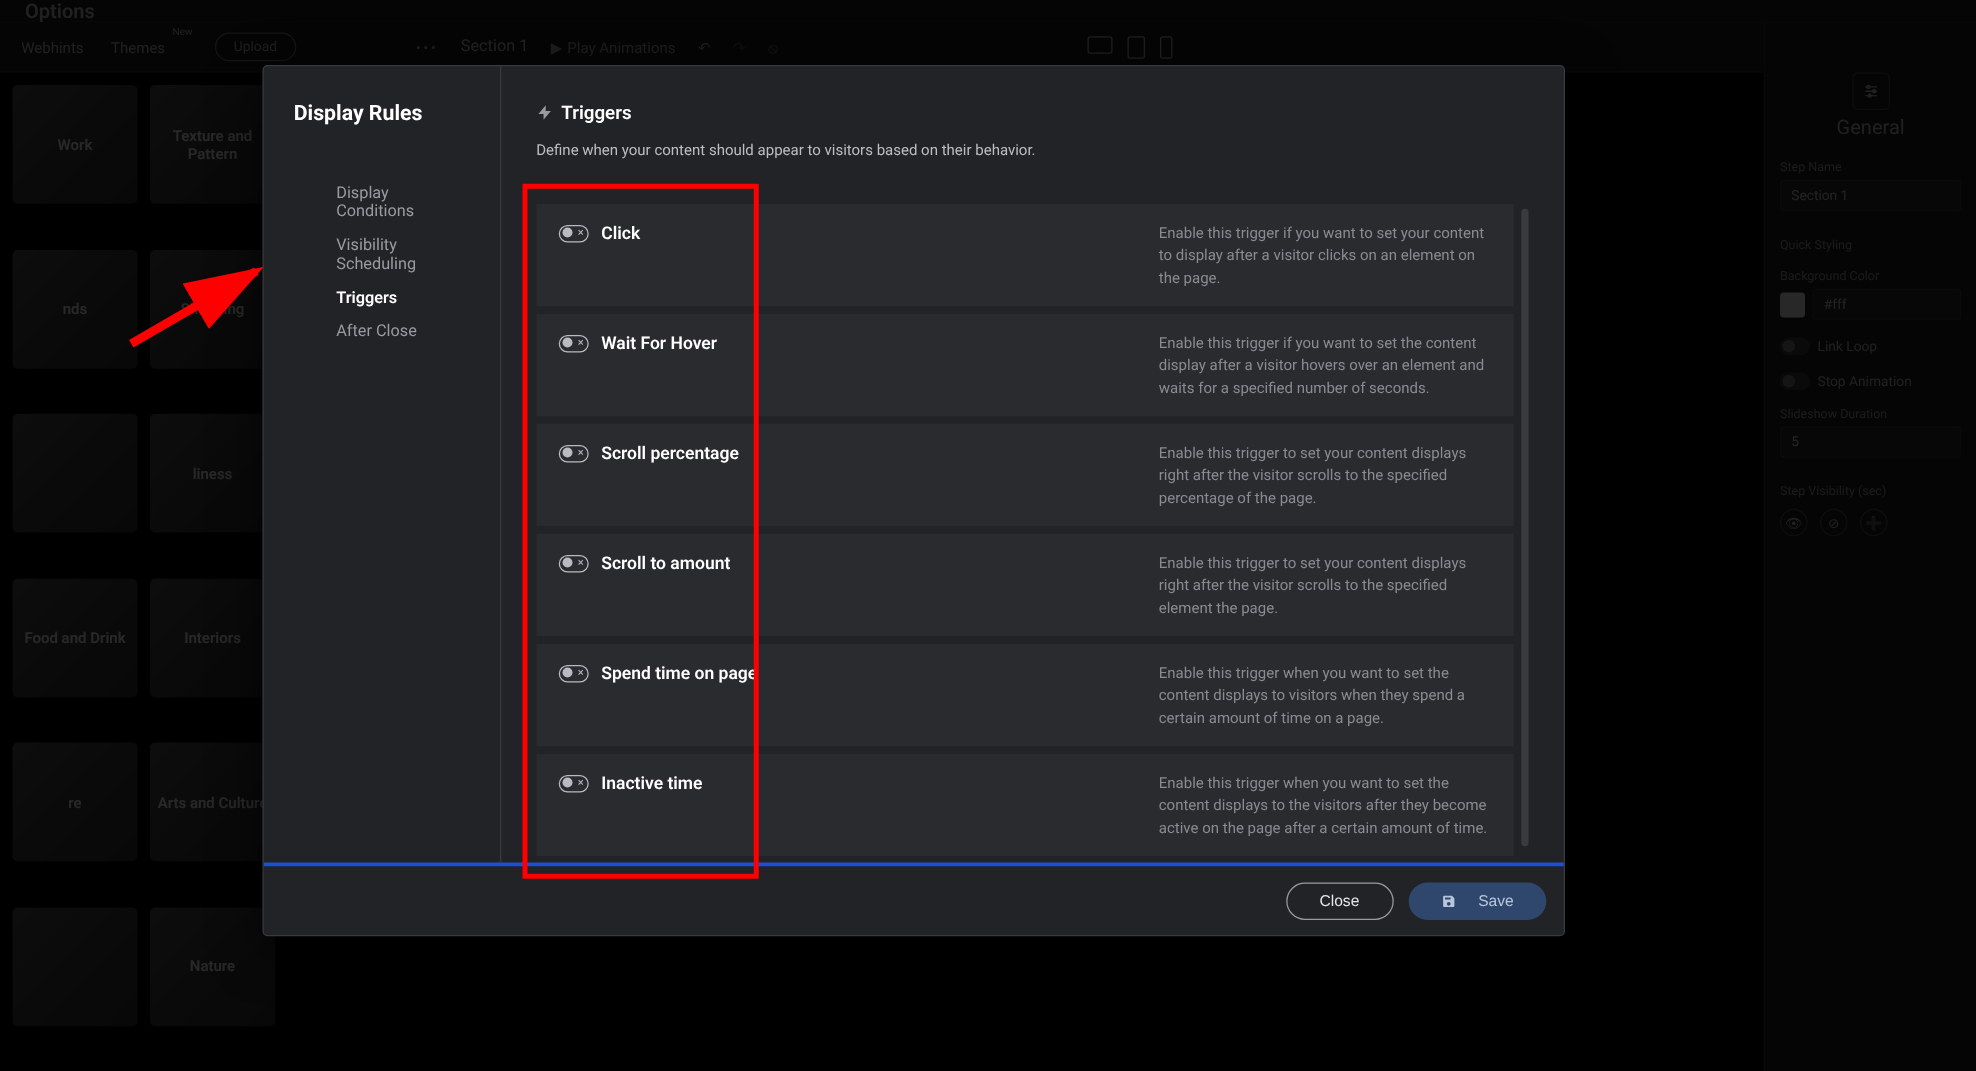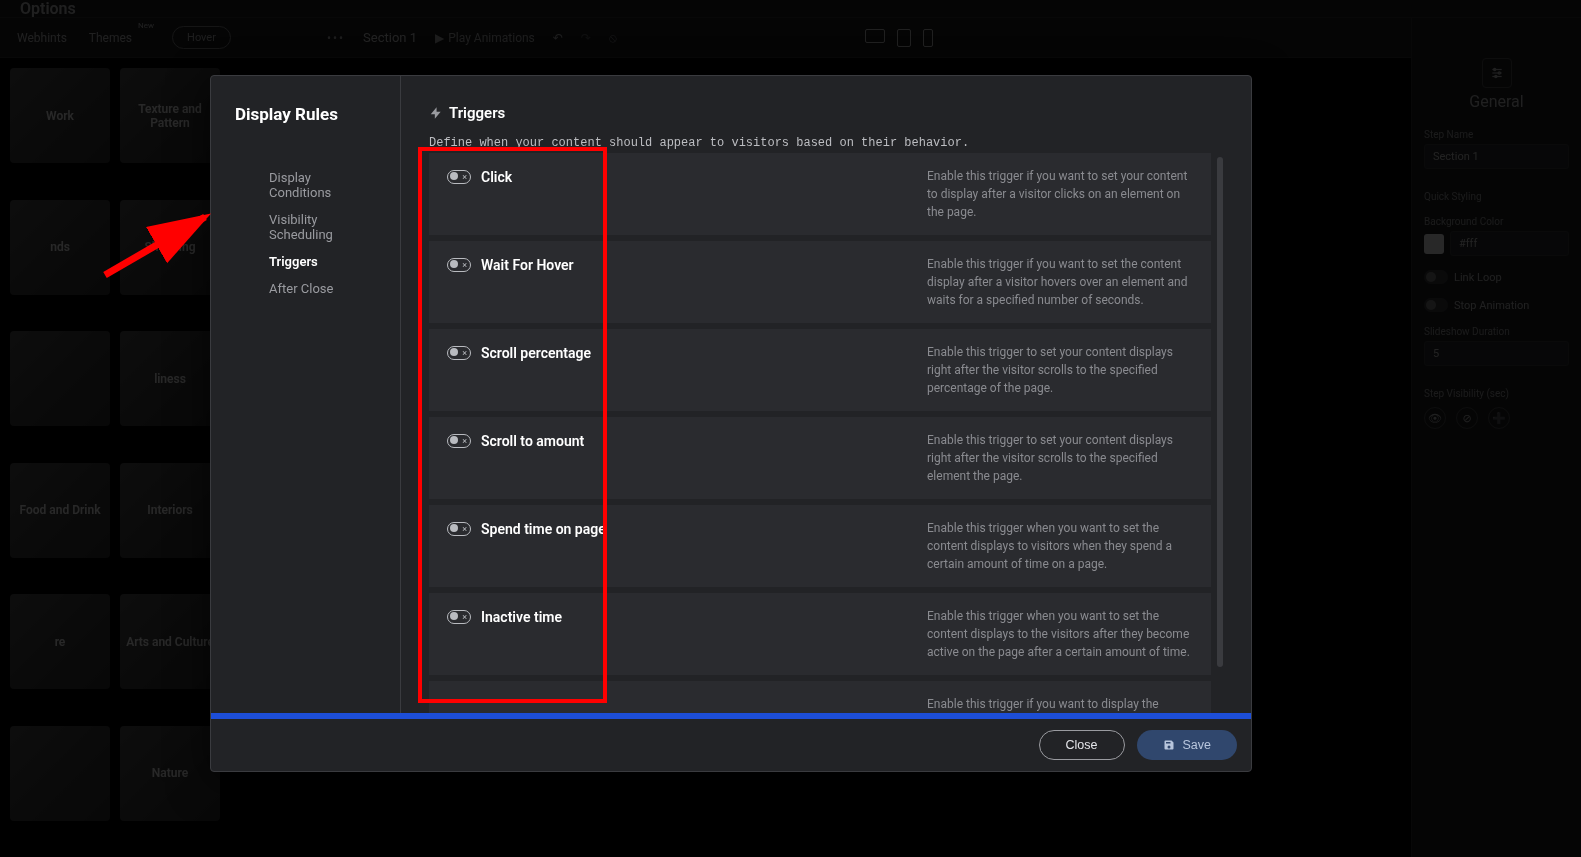--- a/index.html
+++ b/index.html
@@ -31,65 +31,65 @@
   .bg-right-panel .color-row { display:flex; gap:6px; align-items:center;}
   .bg-right-panel .color-sw { width:20px; height:20px; background:#fff; border-radius:3px;}
   .bg-right-panel .toggle-row { display:flex; align-items:center; gap:6px; margin-top:14px;}
   .bg-right-panel .mini-toggle { width:24px; height:14px; background:#444; border-radius:7px; position:relative;}
   .bg-right-panel .mini-toggle::after{content:'';position:absolute;width:10px;height:10px;background:#888;border-radius:50%;top:2px;left:2px;}
   .bg-right-panel .icon-row { display:flex; gap:10px; margin-top:8px;}
   .bg-right-panel .small-ic { width:22px;height:22px;border:1px solid #555;border-radius:50%;display:flex;align-items:center;justify-content:center;}
 
   
   .overlay { position: absolute; inset: 0; background: rgba(0,0,0,0.55); display:flex; align-items:flex-start; justify-content:center; }
-  .modal { position:absolute; left:210px; top:75px; width:1042px; height:697px; background:#222326; border:1px solid #3a3b3f; border-radius:4px; display:flex; flex-direction:column; box-shadow: 0 10px 40px rgba(0,0,0,0.6);}
+  .modal { position:absolute; left:210px; top:52px; width:1042px; height:697px; background:#222326; border:1px solid #3a3b3f; border-radius:4px; display:flex; flex-direction:column; box-shadow: 0 10px 40px rgba(0,0,0,0.6);}
   .modal-body { flex:1; display:flex; overflow:hidden;}
   .modal-sidebar { width:190px; border-right:1px solid #3a3b3f; padding:28px 24px; }
   .modal-sidebar h2 { color:#fff; font-size:17px; font-weight:700; margin-bottom:40px;}
   .modal-sidebar .nav-item { color:#9a9ba0; font-size:13px; padding:6px 0; cursor:pointer;margin-left:34px;}
   .modal-sidebar .nav-item.active { color:#fff; font-weight:600;}
   
   .modal-content { flex:1; padding:28px 28px 0 28px; display:flex; flex-direction:column; overflow:hidden;}
   .content-title { color:#fff; font-size:15px; font-weight:600; display:flex; align-items:center; gap:6px; margin-bottom:14px;}
-  .content-desc { color:#bdbec2; font-size:12px; margin-bottom:3px;font-family:Liberation Mono, monospace;}
+  .content-desc { color:#bdbec2; font-size:12px; margin-bottom:36px;}
   
   .trigger-list { flex:1; overflow:hidden; position:relative; padding-right: 12px;}
   .trigger-row { background:#2a2b2f; border-radius:0; padding:14px 18px; margin-bottom:6px; display:flex; align-items:flex-start; min-height:77px;}
   .trigger-row:last-child { min-height:50px;}
   .trigger-left { display:flex; align-items:center; gap:10px; width:480px; padding-top:2px;}
   .trigger-right { flex:1; color:#8a8b90; font-size:12px; line-height:1.5;}
   .trigger-name { color:#fff; font-size:14px; font-weight:600;}
   
   .toggle { width:24px; height:14px; border:1.5px solid #b9bbc0; border-radius:8px; position:relative; flex-shrink:0; cursor:pointer;}
   .toggle .knob { position:absolute; width:8px; height:8px; background:#b9bbc0; border-radius:50%; top:1px; left:2px;}
   .toggle .x { position:absolute; right:3px; top:-1px; color:#b9bbc0; font-size:9px; line-height:14px;}
   
   .scrollbar { position:absolute; right:0; top:4px; width:6px; height:510px; background:#3a3b3f; border-radius:3px;}
   
-  .modal-footer { height:58px; border-top:6px solid #1d4ed8; display:flex; align-items:center; justify-content:flex-end; padding: 12px 14px; gap:12px;}
+  .modal-footer { height:58px; border-top:3px solid #1d4ed8; display:flex; align-items:center; justify-content:flex-end; padding: 12px 14px; gap:12px;}
   .btn-close { border:1.5px solid #9a9ba0; background:transparent; color:#e4e5e9; font-size:12.5px; padding:7px 26px; border-radius:18px; cursor:pointer;}
-  .btn-save  { border:none; background:#30476d; color:#b8c6dd; font-size:12.5px; padding:8px 26px; border-radius:18px; cursor:pointer; display:flex; align-items:center; gap:8px;}
+  .btn-save  { border:none; background:#30476d; color:#b8c6dd; font-size:12.5px; padding:8px 26px; border-radius:18px; cursor:pointer; display:flex; align-items:center; gap:18px;}
   
   
   .red-box { position:absolute; border:4px solid #ff0000; left:418px; top:147px; width:189px; height:556px; pointer-events:none; }
   .red-arrow { position:absolute; left:95px; top:205px; pointer-events:none;}
   
   svg { display:block; }
 </style>
 </head>
 <body>
 
 <div class="bg-app">
   <div class="bg-topbar">
     <span class="topbar-options">Options</span>
   </div>
   <div class="bg-toolbar">
     <span class="tab">Webhints</span>
     <span class="tab new">Themes</span>
-    <span class="upload-btn">Hover</span>
+    <span class="upload-btn">Upload</span>
     <span style="width:60px"></span>
     <span style="letter-spacing:2px;">•••</span>
     <span class="section">Section 1</span>
     <span class="play">
       <span>▶</span>
       <span>Play Animations</span>
     </span>
     <span>↶</span>
     <span style="opacity:0.4;">↷</span>
     <span style="opacity:0.7;">⦸</span>

